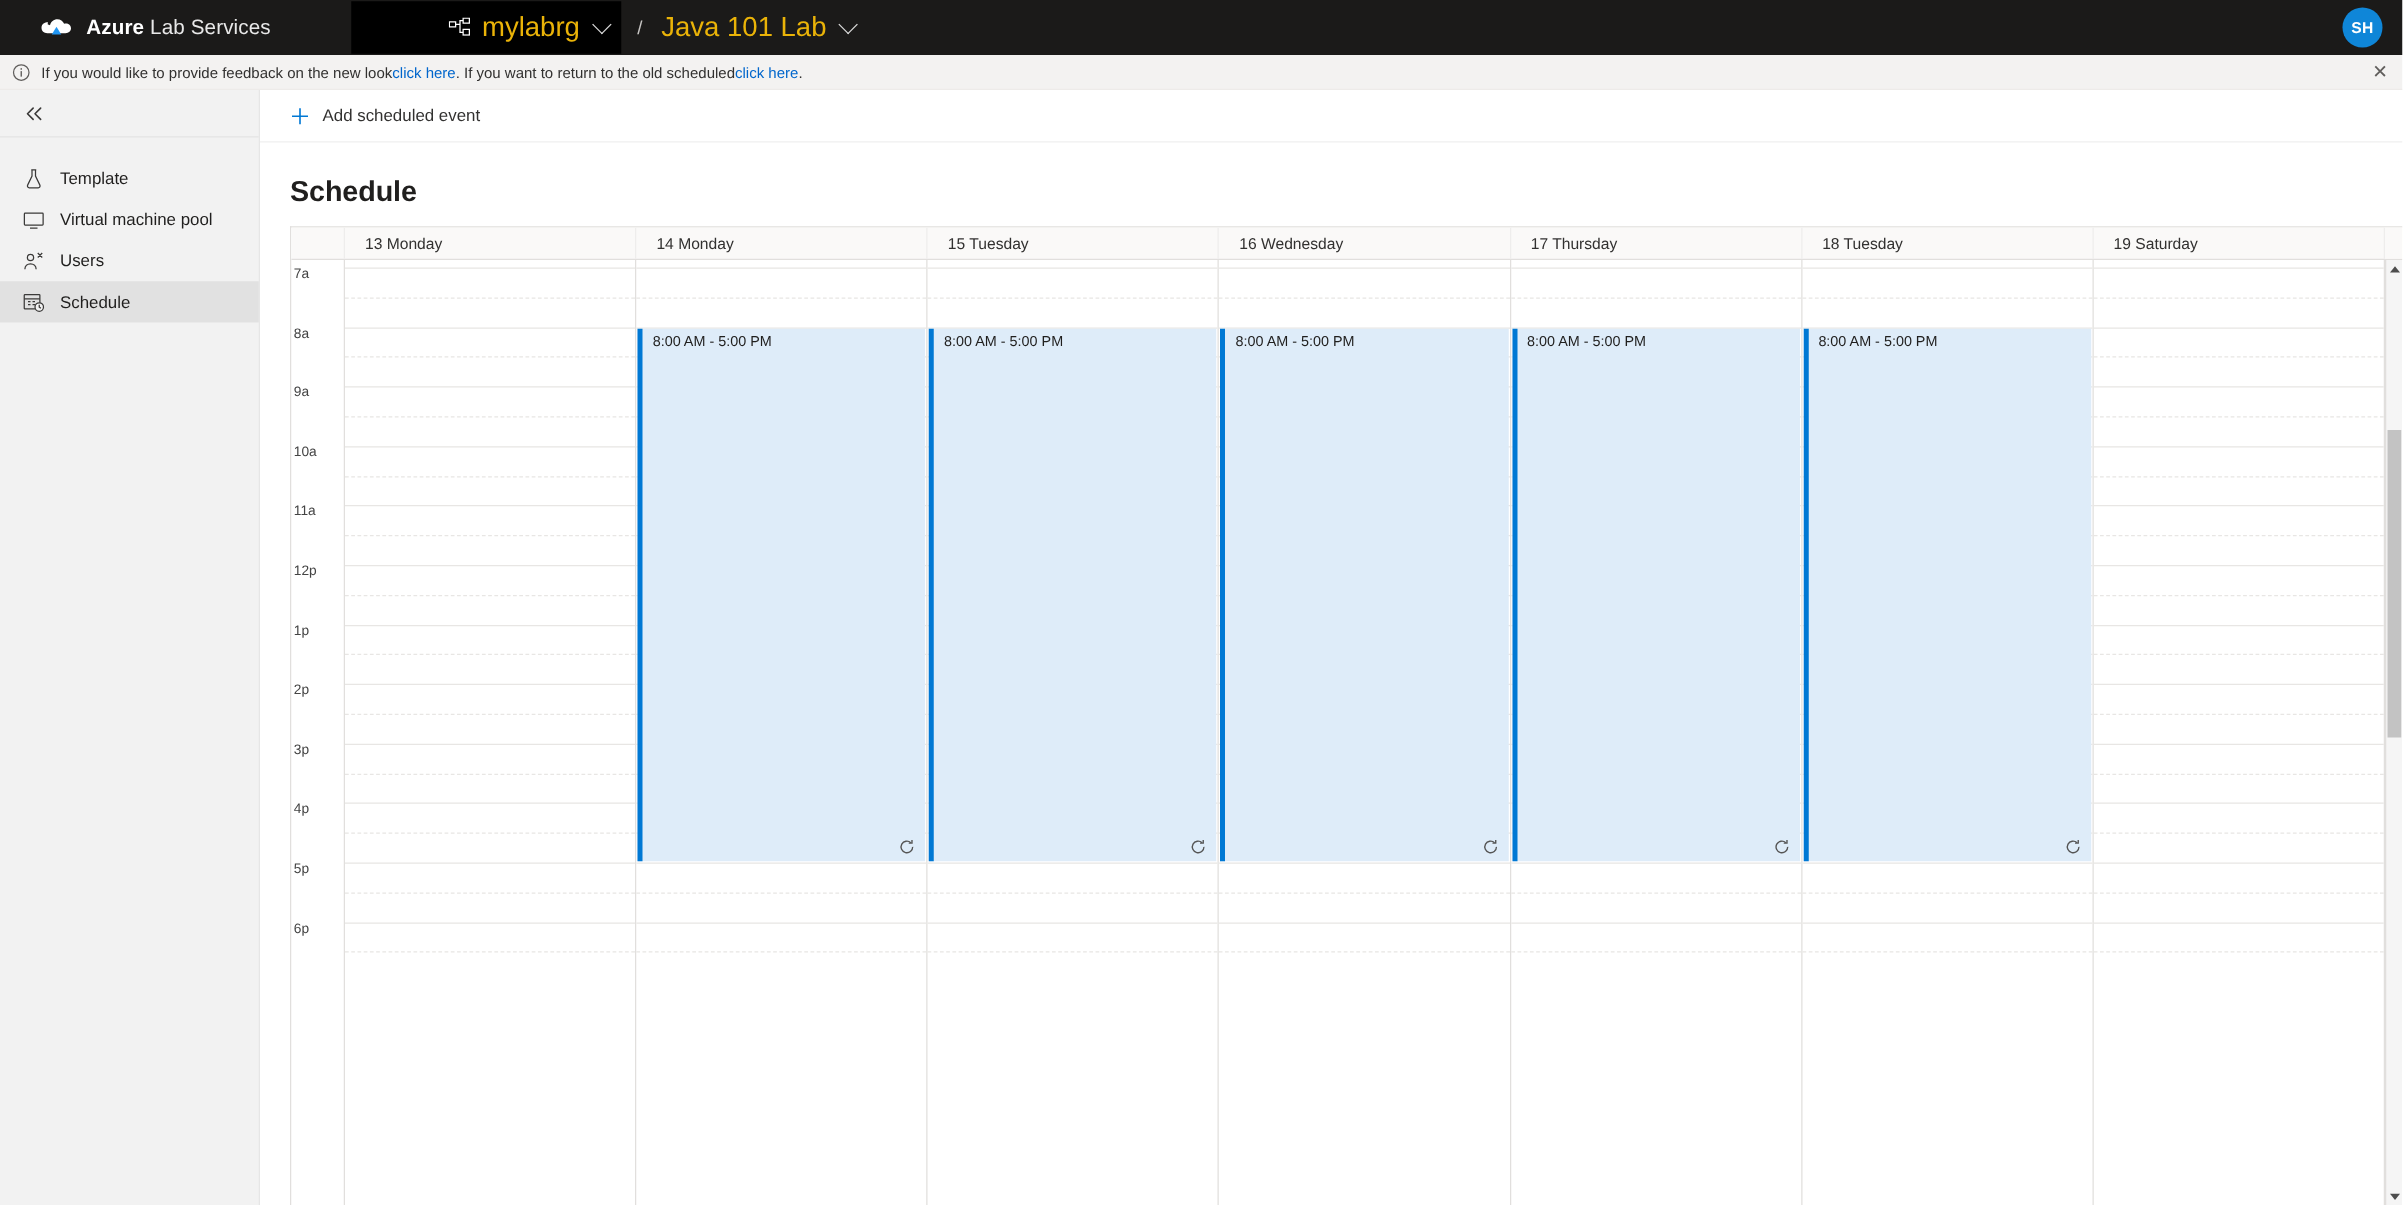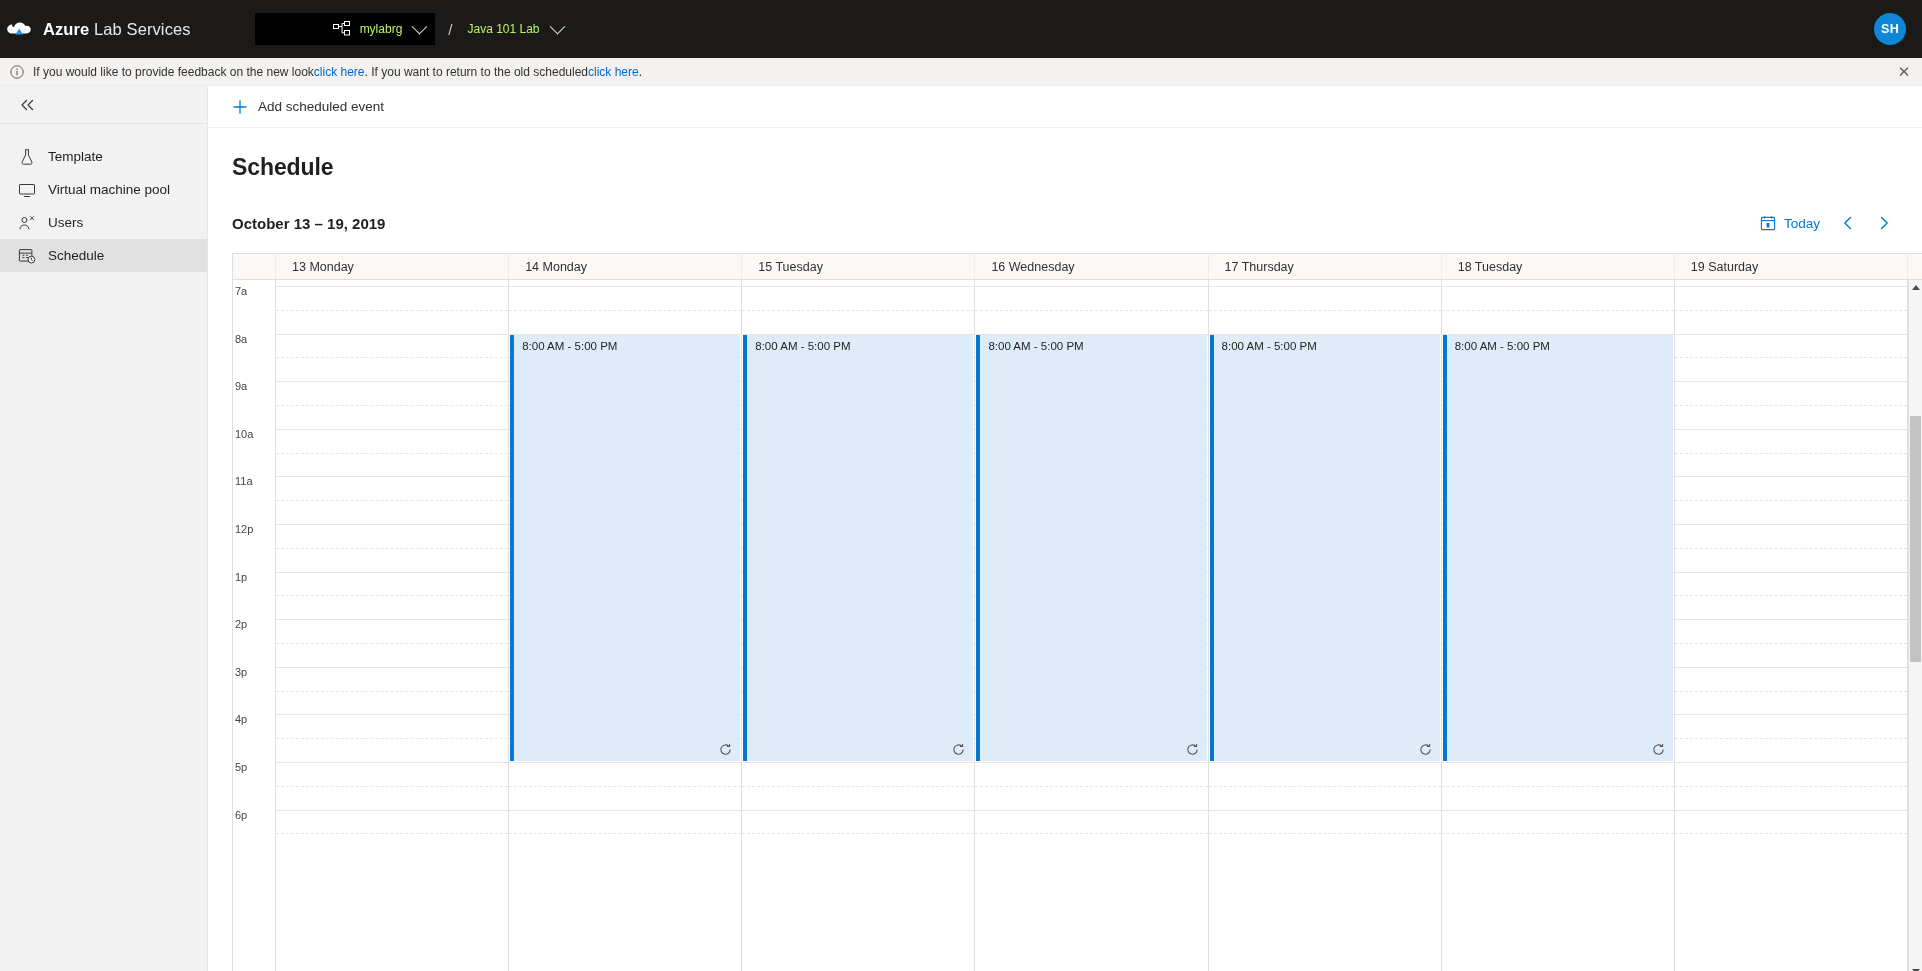--- a/index.html
+++ b/index.html
@@ -8,25 +8,25 @@
     margin: 0; padding: 0;
     width: 1922px; height: 971px;
     overflow: hidden;
     font-family: "Liberation Sans", sans-serif;
     background: #ffffff;
     color: #201f1e;
   }
 
   
   .topbar {
-    height: 58px;
+    height: 44px;
     background: #1b1a19;
     display: flex;
     align-items: center;
-    padding: 0 14px 0 6px;
+    padding: 0 14px 0 32px;
     position: relative;
   }
   .brand { display: flex; align-items: center; gap: 11px; }
   .brand-logo { width: 26px; height: 20px; display: block; }
   .brand-text {
     font-size: 16.5px;
     color: #ffffff;
     letter-spacing: .1px;
     white-space: nowrap;
   }
@@ -37,22 +37,22 @@
     display: flex;
     align-items: center;
     margin-left: 64px;
     gap: 9px;
     height: 40px;
   }
   .crumb {
     display: flex;
     align-items: center;
     gap: 9px;
-    color: #bef264;
-    font-size: 12px;
+    color: #eab308;
+    font-size: 22px;
     cursor: pointer;
     padding: 4px 2px;
     white-space: nowrap;
   }
   .crumb.rg { background: #000000; padding: 8px 10px 8px 78px; }
   .crumb-sep { color: #c8c6c4; font-size: 15px; padding: 0 4px; }
   .chev-dn {
     width: 11px; height: 11px;
     border-right: 1.6px solid #dcdcdc;
     border-bottom: 1.6px solid #dcdcdc;
@@ -406,44 +406,20 @@
           <path d="M8 1.6v12.8M1.6 8h12.8" stroke="#0078d4" stroke-width="1.3" fill="none"></path>
         </svg>
         <span>Add scheduled event</span>
       </div>
     </div>
 
     <div class="page-head">
       <div class="page-title">Schedule</div>
     </div>
 
-    <div class="cal-toolbar">
-      <div class="range-label">October 13 – 19, 2019</div>
-      <div class="cal-nav">
-        <div class="today-btn">
-          <svg width="16" height="16" viewBox="0 0 16 16">
-            <rect x="1.4" y="2.4" width="13.2" height="12.2" rx="0.8" fill="none" stroke="#0078d4" stroke-width="1.1"></rect>
-            <path d="M1.4 5.6h13.2" stroke="#0078d4" stroke-width="1.1"></path>
-            <path d="M4.6 1.2v2.4M11.4 1.2v2.4" stroke="#0078d4" stroke-width="1.1"></path>
-            <rect x="6.6" y="8" width="2.8" height="4.4" fill="#0078d4"></rect>
-          </svg>
-          <span>Today</span>
-        </div>
-        <div class="arrow-btn">
-          <svg width="16" height="16" viewBox="0 0 16 16">
-            <path d="M10.4 2.4 4.8 8l5.6 5.6" fill="none" stroke="#0078d4" stroke-width="1.4" stroke-linecap="round" stroke-linejoin="round"></path>
-          </svg>
-        </div>
-        <div class="arrow-btn">
-          <svg width="16" height="16" viewBox="0 0 16 16">
-            <path d="M5.6 2.4 11.2 8l-5.6 5.6" fill="none" stroke="#0078d4" stroke-width="1.4" stroke-linecap="round" stroke-linejoin="round"></path>
-          </svg>
-        </div>
-      </div>
-    </div>
 
     <div class="cal-wrap">
       <div class="cal-header">
         <div class="gutter-head"></div>
         <div class="day-head">13 Monday</div>
         <div class="day-head">14 Monday</div>
         <div class="day-head">15 Tuesday</div>
         <div class="day-head">16 Wednesday</div>
         <div class="day-head">17 Thursday</div>
         <div class="day-head">18 Tuesday</div>

